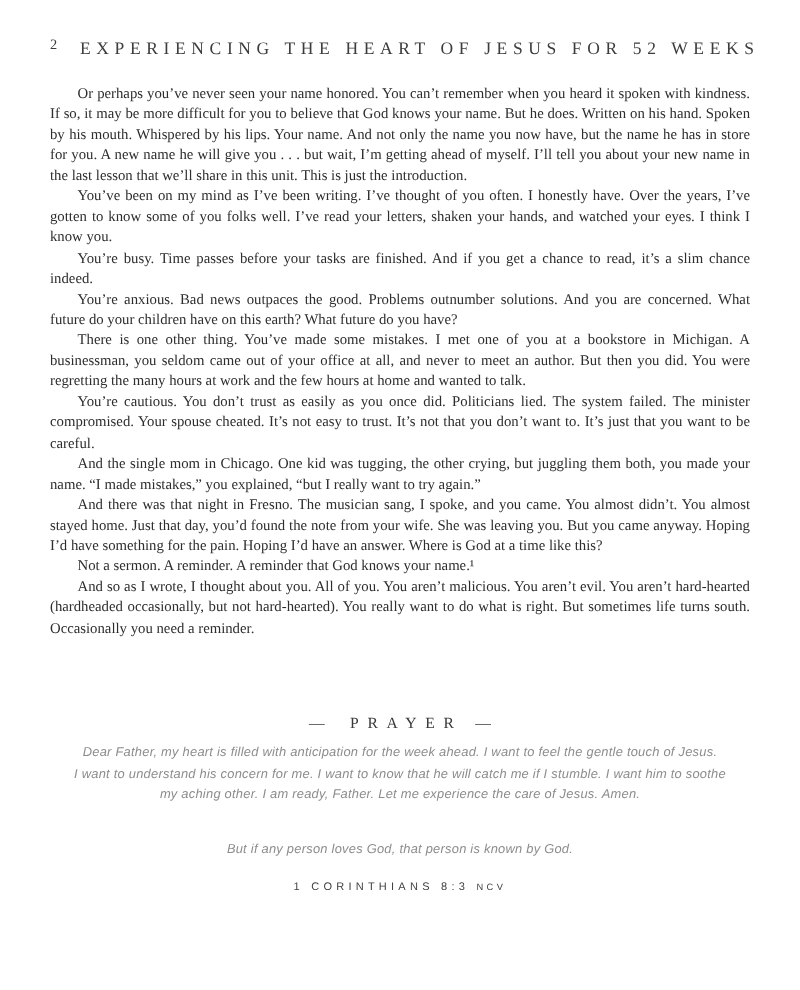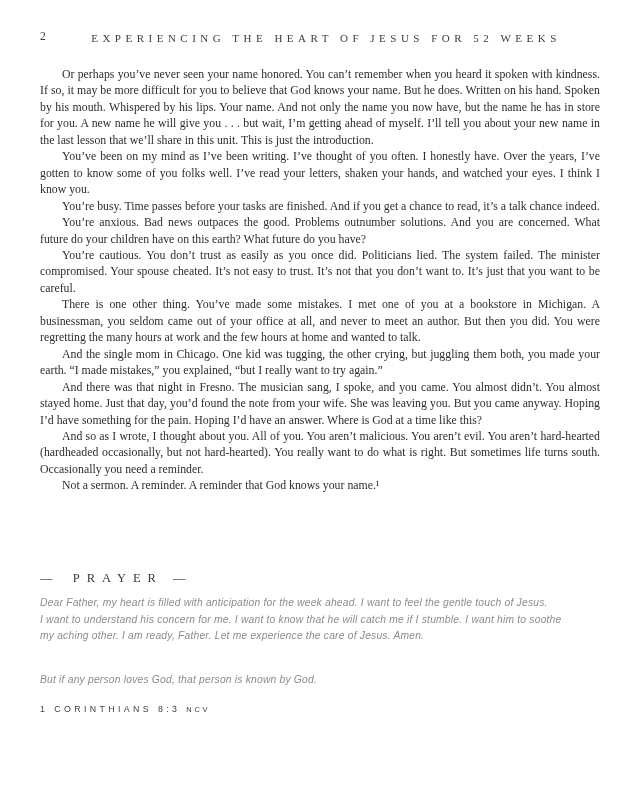--- a/index.html
+++ b/index.html
@@ -17,43 +17,44 @@
     position: absolute;
     top: 30px;
     left: 40px;
     font-size: 11.5px;
     letter-spacing: 1px;
     color: #3c3c3c;
   }
   .running-header {
     position: absolute;
     top: 32px;
-    left: 82px;
+    left: 64px;
     right: 70px;
     text-align: center;
-    font-size: 11px;
+    font-size: 14px;
     letter-spacing: 4.5px;
     color: #3c3c3c;
     white-space: nowrap;
   }
   .body-text {
     position: absolute;
     top: 66px;
     left: 40px;
     width: 560px;
     font-size: 11.8px;
     line-height: 16.45px;
     text-align: justify;
     color: #2d2d2d;
   }
   .body-text p { margin: 0; text-indent: 22px; }
   .section {
     position: absolute;
     left: 40px;
     width: 560px;
+    text-align: center;
   }
   .prayer-section { top: 571px; }
   .memory-section { top: 672px; }
   .section-heading {
     font-family: "Liberation Serif", serif;
     font-size: 12.5px;
     letter-spacing: 7px;
     color: #393939;
     white-space: nowrap;
   }
@@ -84,28 +85,28 @@
 <body>
 
 <div class="page">
 
   <div class="page-number">2</div>
   <div class="running-header">EXPERIENCING THE HEART OF JESUS FOR 52 WEEKS</div>
 
   <div class="body-text">
     <p>Or perhaps you’ve never seen your name honored. You can’t remember when you heard it spoken with kindness. If so, it may be more difficult for you to believe that God knows your name. But he does. Written on his hand. Spoken by his mouth. Whispered by his lips. Your name. And not only the name you now have, but the name he has in store for you. A new name he will give you . . . but wait, I’m getting ahead of myself. I’ll tell you about your new name in the last lesson that we’ll share in this unit. This is just the introduction.</p>
     <p>You’ve been on my mind as I’ve been writing. I’ve thought of you often. I honestly have. Over the years, I’ve gotten to know some of you folks well. I’ve read your letters, shaken your hands, and watched your eyes. I think I know you.</p>
-    <p>You’re busy. Time passes before your tasks are finished. And if you get a chance to read, it’s a talk chance indeed.</p>
+    <p>You’re busy. Time passes before your tasks are finished. And if you get a chance to read, it’s a slim chance indeed.</p>
     <p>You’re anxious. Bad news outpaces the good. Problems outnumber solutions. And you are concerned. What future do your children have on this earth? What future do you have?</p>
+    <p>There is one other thing. You’ve made some mistakes. I met one of you at a bookstore in Michigan. A businessman, you seldom came out of your office at all, and never to meet an author. But then you did. You were regretting the many hours at work and the few hours at home and wanted to talk.</p>
     <p>You’re cautious. You don’t trust as easily as you once did. Politicians lied. The system failed. The minister compromised. Your spouse cheated. It’s not easy to trust. It’s not that you don’t want to. It’s just that you want to be careful.</p>
-    <p>There is one other thing. You’ve made some mistakes. I met one of you at a bookstore in Michigan. A businessman, you seldom came out of your office at all, and never to meet an author. But then you did. You were regretting the many hours at work and the few hours at home and wanted to talk.</p>
-    <p>And the single mom in Chicago. One kid was tugging, the other crying, but juggling them both, you made your earth. “I made mistakes,” you explained, “but I really want to try again.”</p>
+    <p>And the single mom in Chicago. One kid was tugging, the other crying, but juggling them both, you made your name. “I made mistakes,” you explained, “but I really want to try again.”</p>
     <p>And there was that night in Fresno. The musician sang, I spoke, and you came. You almost didn’t. You almost stayed home. Just that day, you’d found the note from your wife. She was leaving you. But you came anyway. Hoping I’d have something for the pain. Hoping I’d have an answer. Where is God at a time like this?</p>
+    <p>Not a sermon. A reminder. A reminder that God knows your name.¹</p>
     <p>And so as I wrote, I thought about you. All of you. You aren’t malicious. You aren’t evil. You aren’t hard-hearted (hardheaded occasionally, but not hard-hearted). You really want to do what is right. But sometimes life turns south. Occasionally you need a reminder.</p>
-    <p>Not a sermon. A reminder. A reminder that God knows your name.¹</p>
   </div>
 
   <div class="section prayer-section">
     <div class="section-heading"><span class="heading-dash">—</span>&nbsp;&nbsp;<span>PRAYER</span>&nbsp;<span class="heading-dash">—</span></div>
     <div class="italic-gray prayer-lines">
       <div>Dear Father, my heart is filled with anticipation for the week ahead. I want to feel the gentle touch of Jesus.</div>
       <div>I want to understand his concern for me. I want to know that he will catch me if I stumble. I want him to soothe</div>
       <div>my aching other. I am ready, Father. Let me experience the care of Jesus. Amen.</div>
     </div>
   </div>

